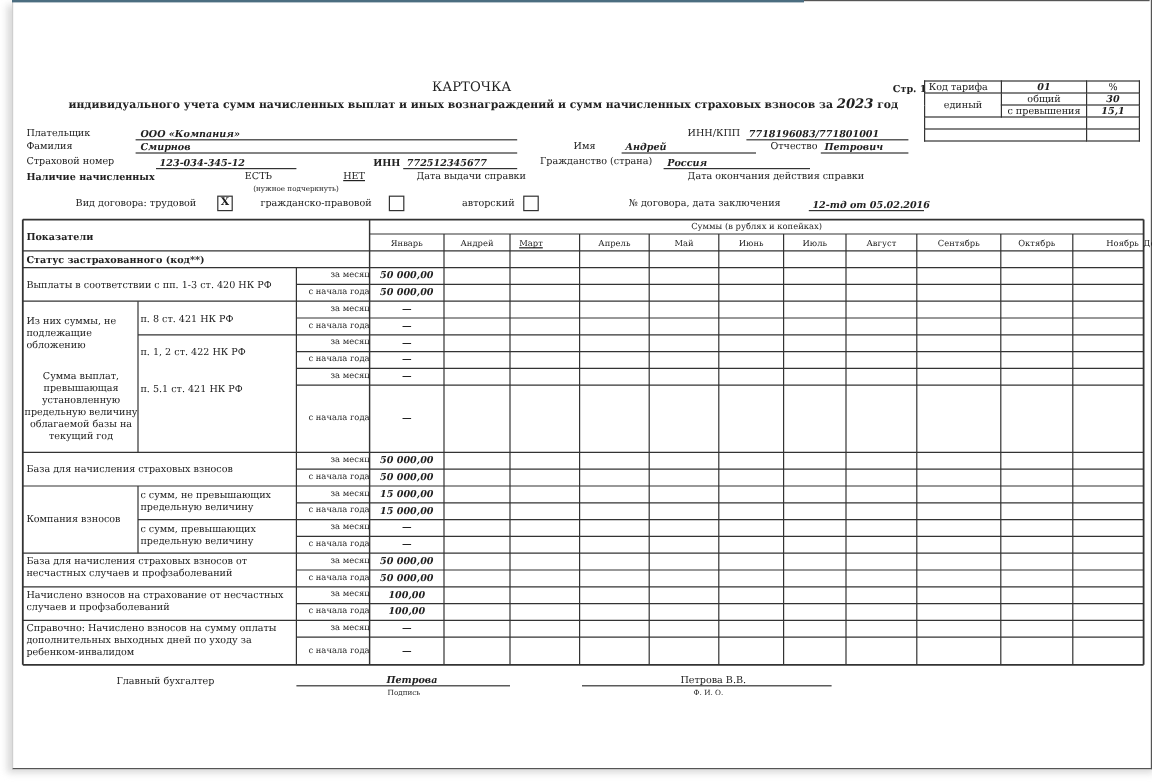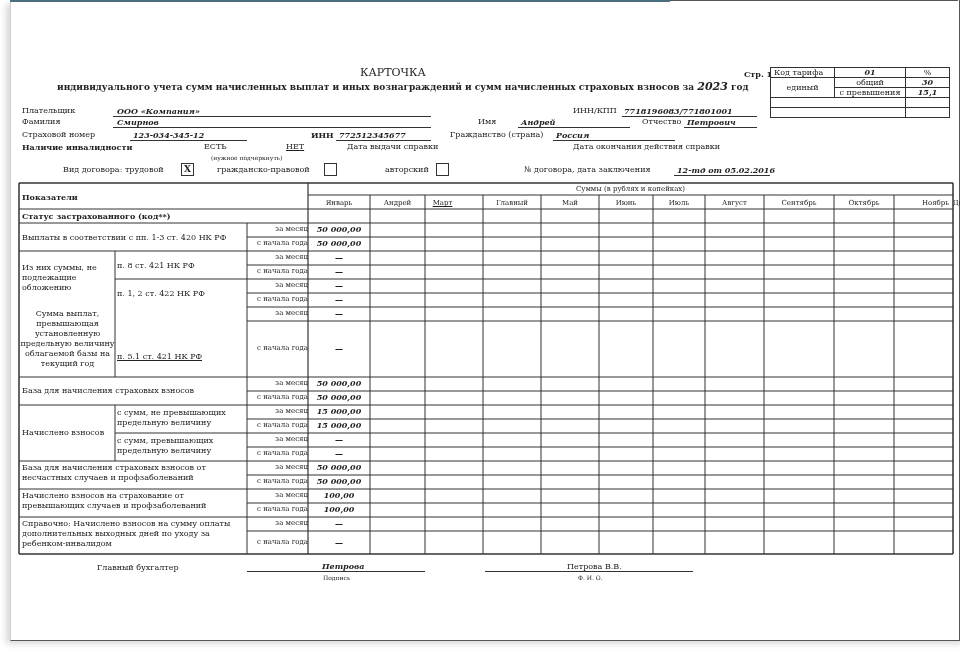--- a/index.html
+++ b/index.html
@@ -93,21 +93,21 @@
 <div class="t" style="left:22px;top:130px;">Страховой номер</div>
 <div class="t i" style="left:133px;top:130px;">123-034-345-12</div>
 <div class="ul" style="left:130px;top:140px;width:117px;"></div>
 <div class="t b" style="left:311px;top:130px;">ИНН</div>
 <div class="t i" style="left:339px;top:130px;">772512345677</div>
 <div class="ul" style="left:336px;top:140px;width:95px;"></div>
 <div class="t" style="left:450px;top:130px;">Гражданство (страна)</div>
 <div class="t i" style="left:556px;top:130px;">Россия</div>
 <div class="ul" style="left:553px;top:140px;width:122px;"></div>
 
-<div class="t b" style="left:22px;top:142px;">Наличие инвалидности</div>
+<div class="t b" style="left:22px;top:142px;">Наличие начисленных</div>
 <div class="t" style="left:204px;top:142px;">ЕСТЬ</div>
 <div class="t" style="left:286px;top:142px;text-decoration:underline;">НЕТ</div>
 <div class="t small" style="left:211px;top:153px;">(нужное подчеркнуть)</div>
 <div class="t" style="left:347px;top:142px;">Дата выдачи справки</div>
 <div class="t" style="left:573px;top:142px;">Дата окончания действия справки</div>
 
 <div class="t" style="left:63px;top:165px;">Вид договора: трудовой</div>
 <div class="chk" style="left:181px;top:163px;">X</div>
 <div class="t" style="left:217px;top:165px;">гражданско-правовой</div>
 <div class="chk" style="left:324px;top:163px;"></div>
@@ -165,32 +165,32 @@
 <div id="table-cells">
   <div class="cell lbl b" style="left:22px;top:192px;">Показатели</div>
   <div class="cell" style="left:308px;top:185px;width:645px;text-align:center;font-size:7px;">Суммы (в рублях и копейках)</div>
   <div class="cell lbl b" style="left:22px;top:211px;">Статус застрахованного (код**)</div>
 
   <div class="cell lbl" style="left:22px;top:233px;">Выплаты в соответствии с пп. 1-3 ст. 420 НК РФ</div>
   <div class="cell lbl" style="left:22px;top:263px;width:90px;white-space:normal;">Из них суммы, не подлежащие обложению</div>
   <div class="cell lbl" style="left:117px;top:261px;">п. 8 ст. 421 НК РФ</div>
   <div class="cell lbl" style="left:117px;top:289px;">п. 1, 2 ст. 422 НК РФ</div>
   <div class="cell lbl" style="left:20px;top:309px;width:95px;white-space:normal;text-align:center;">Сумма выплат, превышающая установленную предельную величину облагаемой базы на текущий год</div>
-  <div class="cell lbl" style="left:117px;top:352px;text-decoration:underline;">п. 5.1 ст. 421 НК РФ</div>
+  <div class="cell lbl" style="left:117px;top:320px;">п. 5.1 ст. 421 НК РФ</div>
   <div class="cell lbl" style="left:22px;top:386px;">База для начисления страховых взносов</div>
-  <div class="cell lbl" style="left:22px;top:428px;">Начислено взносов</div>
+  <div class="cell lbl" style="left:22px;top:428px;">Компания взносов</div>
   <div class="cell lbl" style="left:117px;top:408px;width:128px;white-space:normal;">с сумм, не превышающих предельную величину</div>
   <div class="cell lbl" style="left:117px;top:436px;width:128px;white-space:normal;">с сумм, превышающих предельную величину</div>
   <div class="cell lbl" style="left:22px;top:463px;width:222px;white-space:normal;">База для начисления страховых взносов от несчастных случаев и профзаболеваний</div>
-  <div class="cell lbl" style="left:22px;top:491px;width:222px;white-space:normal;">Начислено взносов на страхование от превышающих случаев и профзаболеваний</div>
+  <div class="cell lbl" style="left:22px;top:491px;width:222px;white-space:normal;">Начислено взносов на страхование от несчастных случаев и профзаболеваний</div>
   <div class="cell lbl" style="left:22px;top:519px;width:224px;white-space:normal;">Справочно: Начислено взносов на сумму оплаты дополнительных выходных дней по уходу за ребенком-инвалидом</div>
 <div class="cell mon" style="left: 308px; width: 62px; top: 199px;">Январь</div>
     <div class="cell mon" style="left: 370px; width: 55px; top: 199px;">Андрей</div>
     <div class="cell mon" style="left: 425px; width: 35px; top: 199px; text-decoration: underline;">Март</div>
-    <div class="cell mon" style="left: 483px; width: 58px; top: 199px;">Главный</div>
+    <div class="cell mon" style="left: 483px; width: 58px; top: 199px;">Апрель</div>
     <div class="cell mon" style="left: 541px; width: 58px; top: 199px;">Май</div>
     <div class="cell mon" style="left: 599px; width: 54px; top: 199px;">Июнь</div>
     <div class="cell mon" style="left: 653px; width: 52px; top: 199px;">Июль</div>
     <div class="cell mon" style="left: 705px; width: 59px; top: 199px;">Август</div>
     <div class="cell mon" style="left: 764px; width: 70px; top: 199px;">Сентябрь</div>
     <div class="cell mon" style="left: 834px; width: 60px; top: 199px;">Октябрь</div>
     <div class="cell mon" style="left: 894px; width: 59px; top: 199px; margin-left: 12px;">Ноябрь</div>
     <div class="cell mon" style="left: 953px; top: 199px;">Декабрь</div>
     <div class="cell per" style="left: 247px; width: 61px; top: 225px;">за месяц</div>
     <div class="cell val" style="left: 308px; width: 62px; top: 225px;">50 000,00</div>

